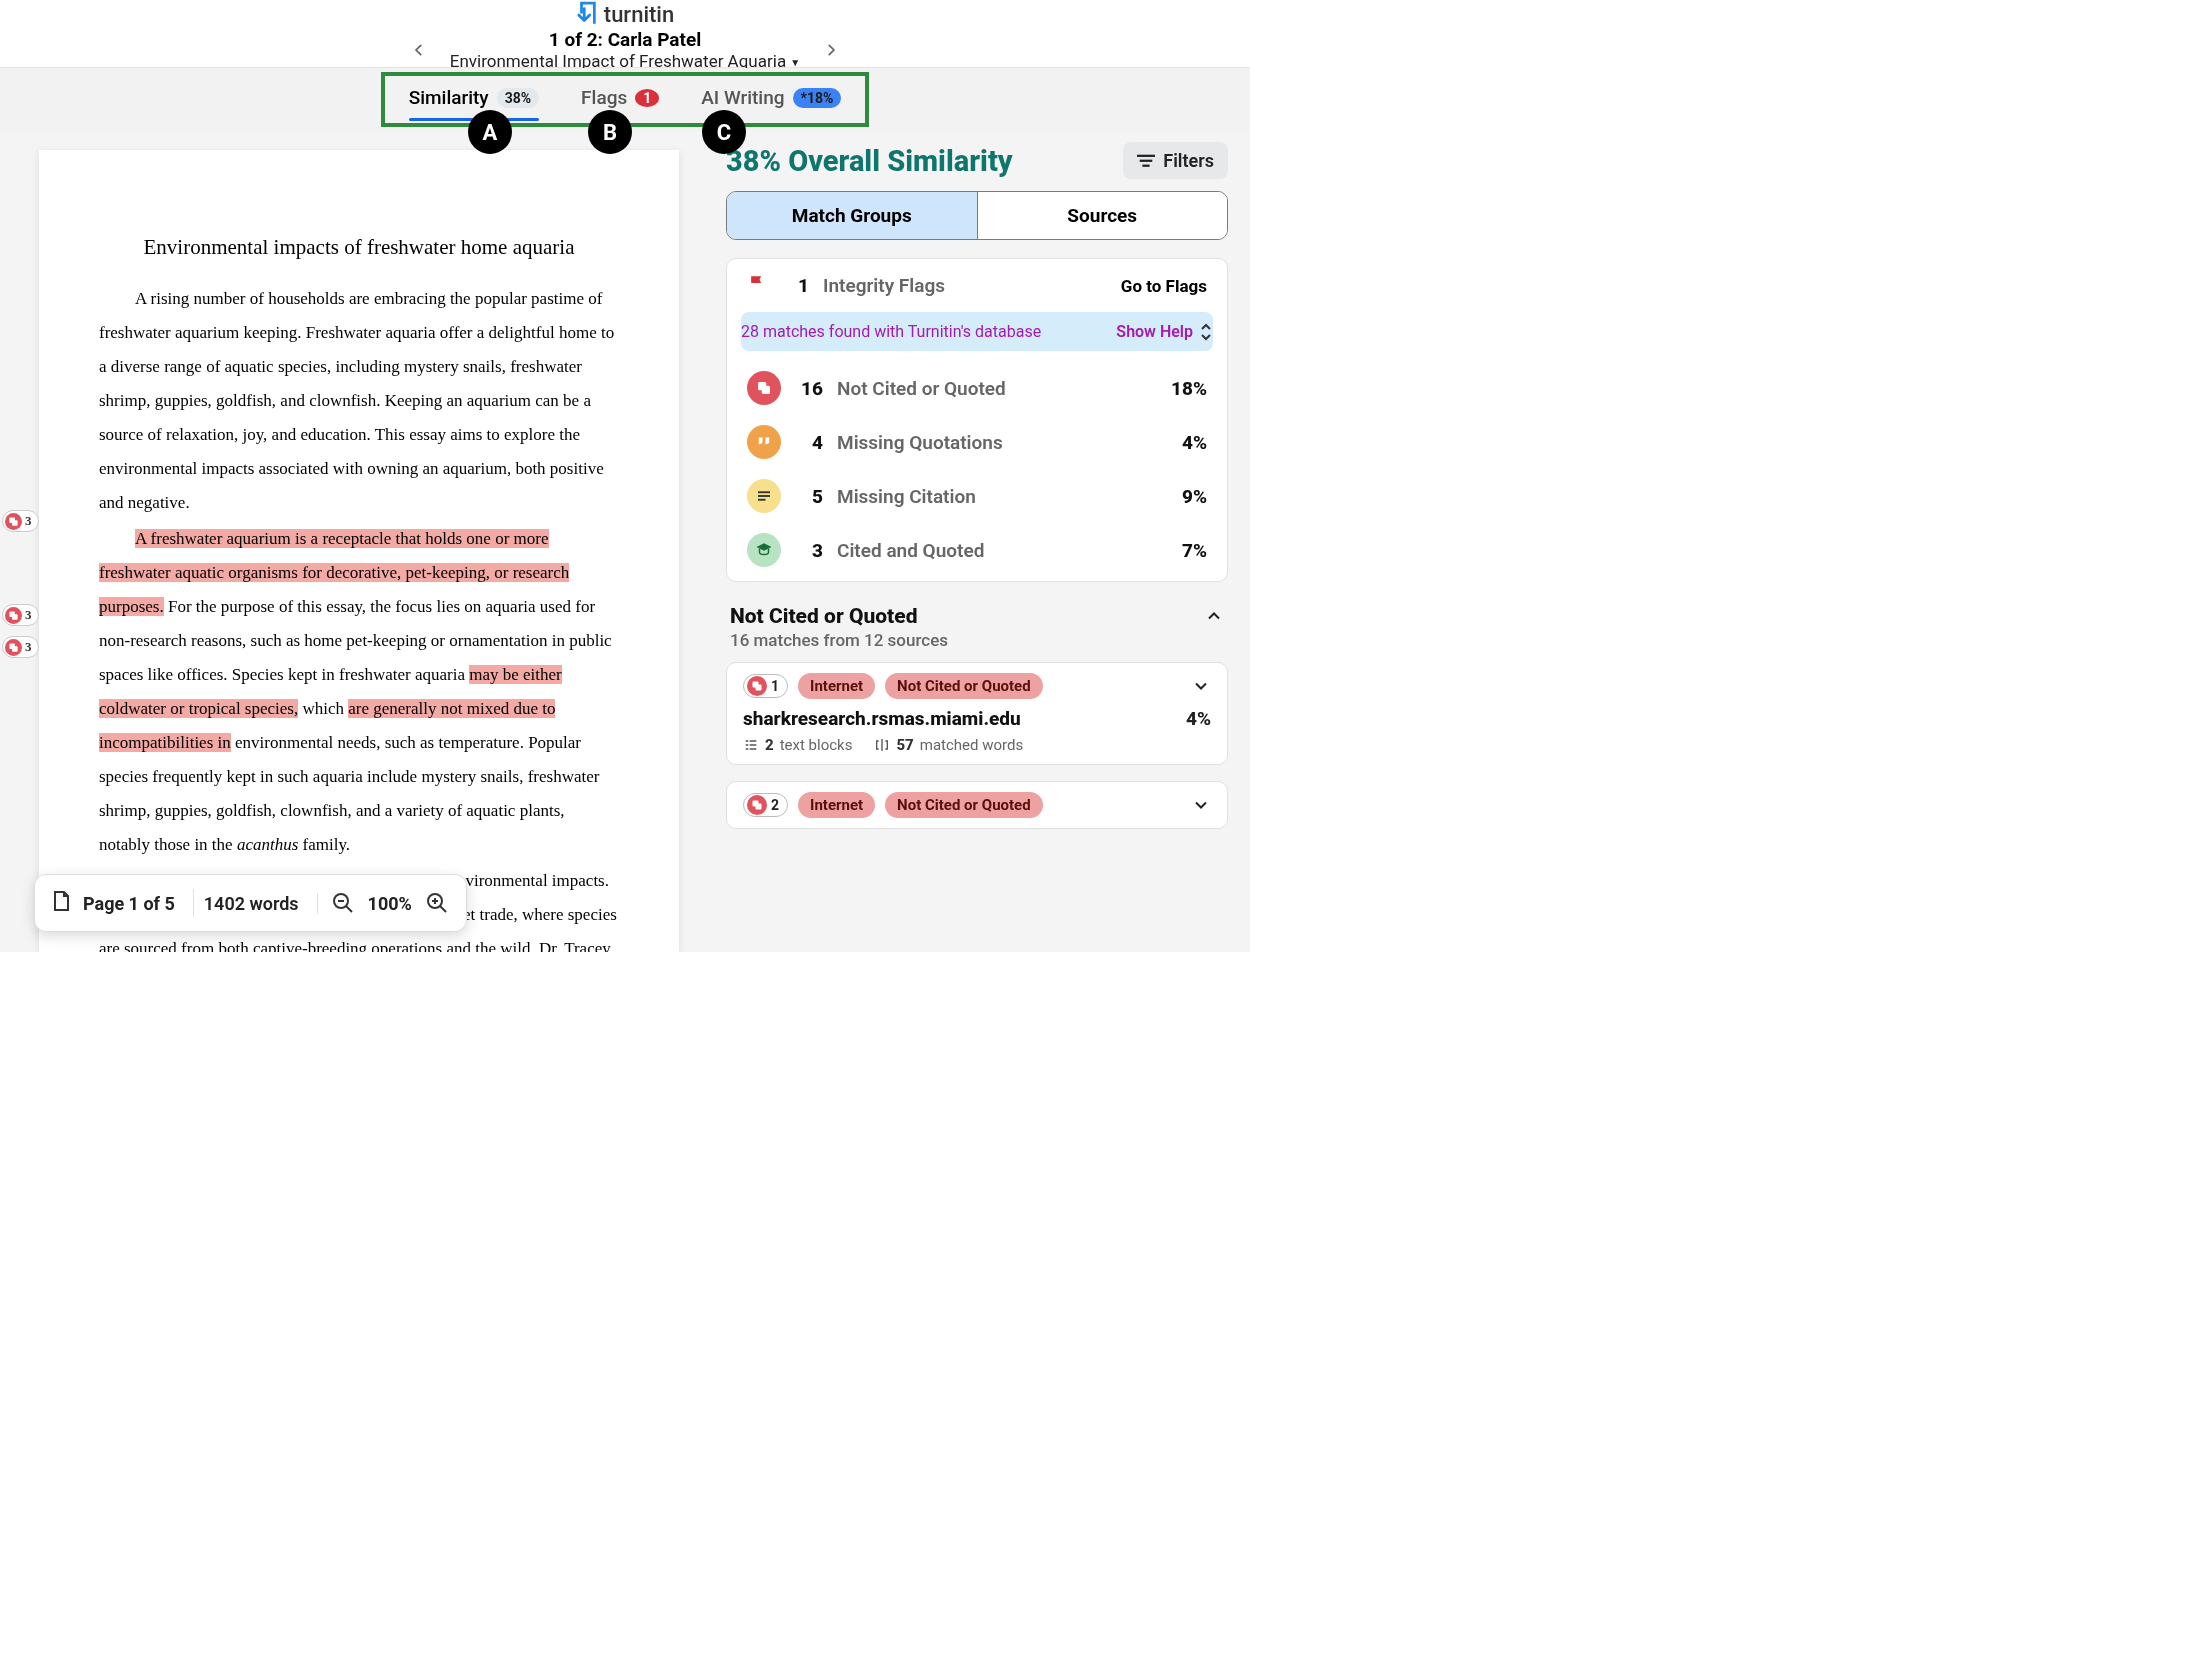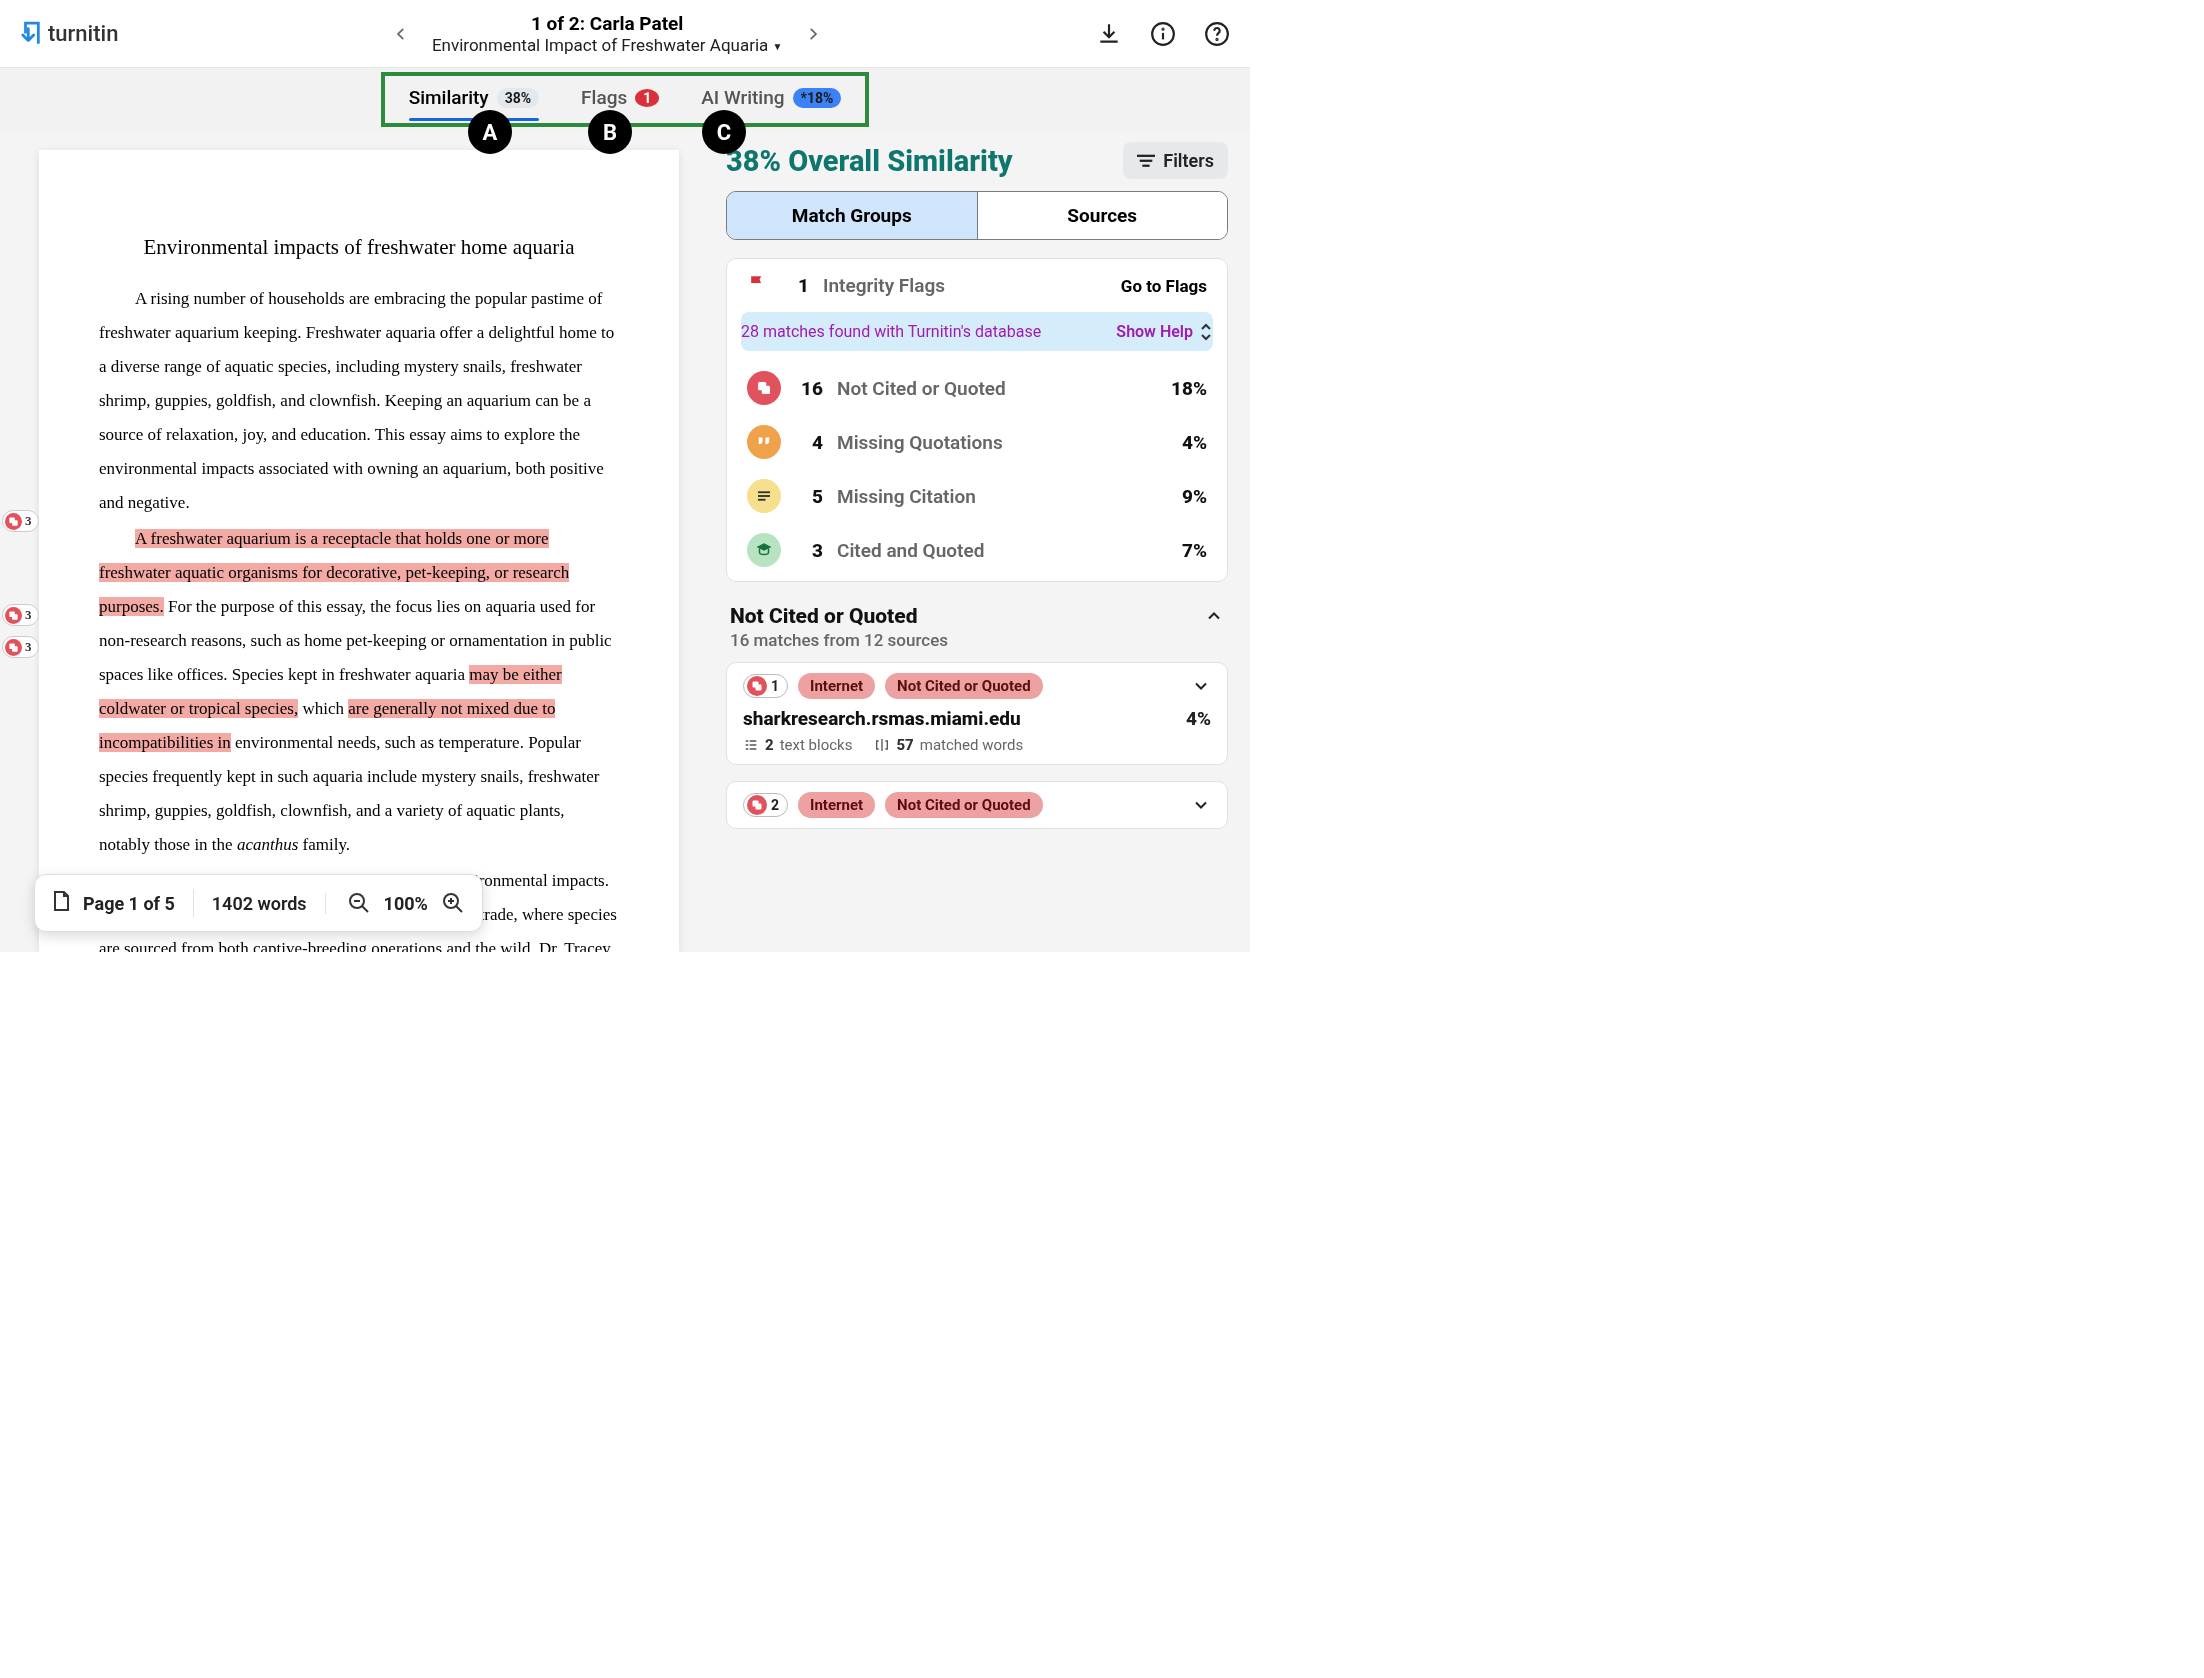--- a/index.html
+++ b/index.html
@@ -14,20 +14,21 @@
   }
 
   
   .topbar {
     width: 100%;
     height: 68px;
     border-bottom: 1px solid #e5e5e5;
     display: flex;
     align-items: center;
     padding: 0 20px;
+    flex-direction: column;
   }
   .logo { display: flex; align-items: center; gap: 6px; font-size: 22px; font-weight: 500; color: #333; user-select: none; }
   .logo svg { width: 22px; height: 28px; }
 
   .nav-center {
     flex: 1;
     display: flex;
     align-items: center;
     justify-content: center;
     gap: 8px;
@@ -151,21 +152,21 @@
   .bottom-toolbar{
     position:absolute;
     left:34px; bottom:20px;
     background:#fff;
     border:1px solid #ddd;
     border-radius:12px;
     box-shadow:0 4px 14px rgba(0,0,0,.15);
     height:58px;
     display:flex;align-items:center;
     padding:0 14px;
-    gap:18px;
+    gap:10px;
     z-index:30;
   }
   .bt-seg{display:flex;align-items:center;gap:10px;}
   .bt-seg.brd{border-right:1px solid #e1e1e1;padding-right:18px;}
   .bt-icon svg{width:24px;height:24px;fill:none;stroke:#333;stroke-width:2;}
   .bt-text{font-size:18px;font-weight:700;color:#222;}
   .bt-text.light{font-weight:600;}
   .zoom-btn{width:30px;height:30px;display:flex;align-items:center;justify-content:center;cursor:pointer;}
   .zoom-btn svg{width:24px;height:24px;fill:none;stroke:#333;stroke-width:2;}
 

